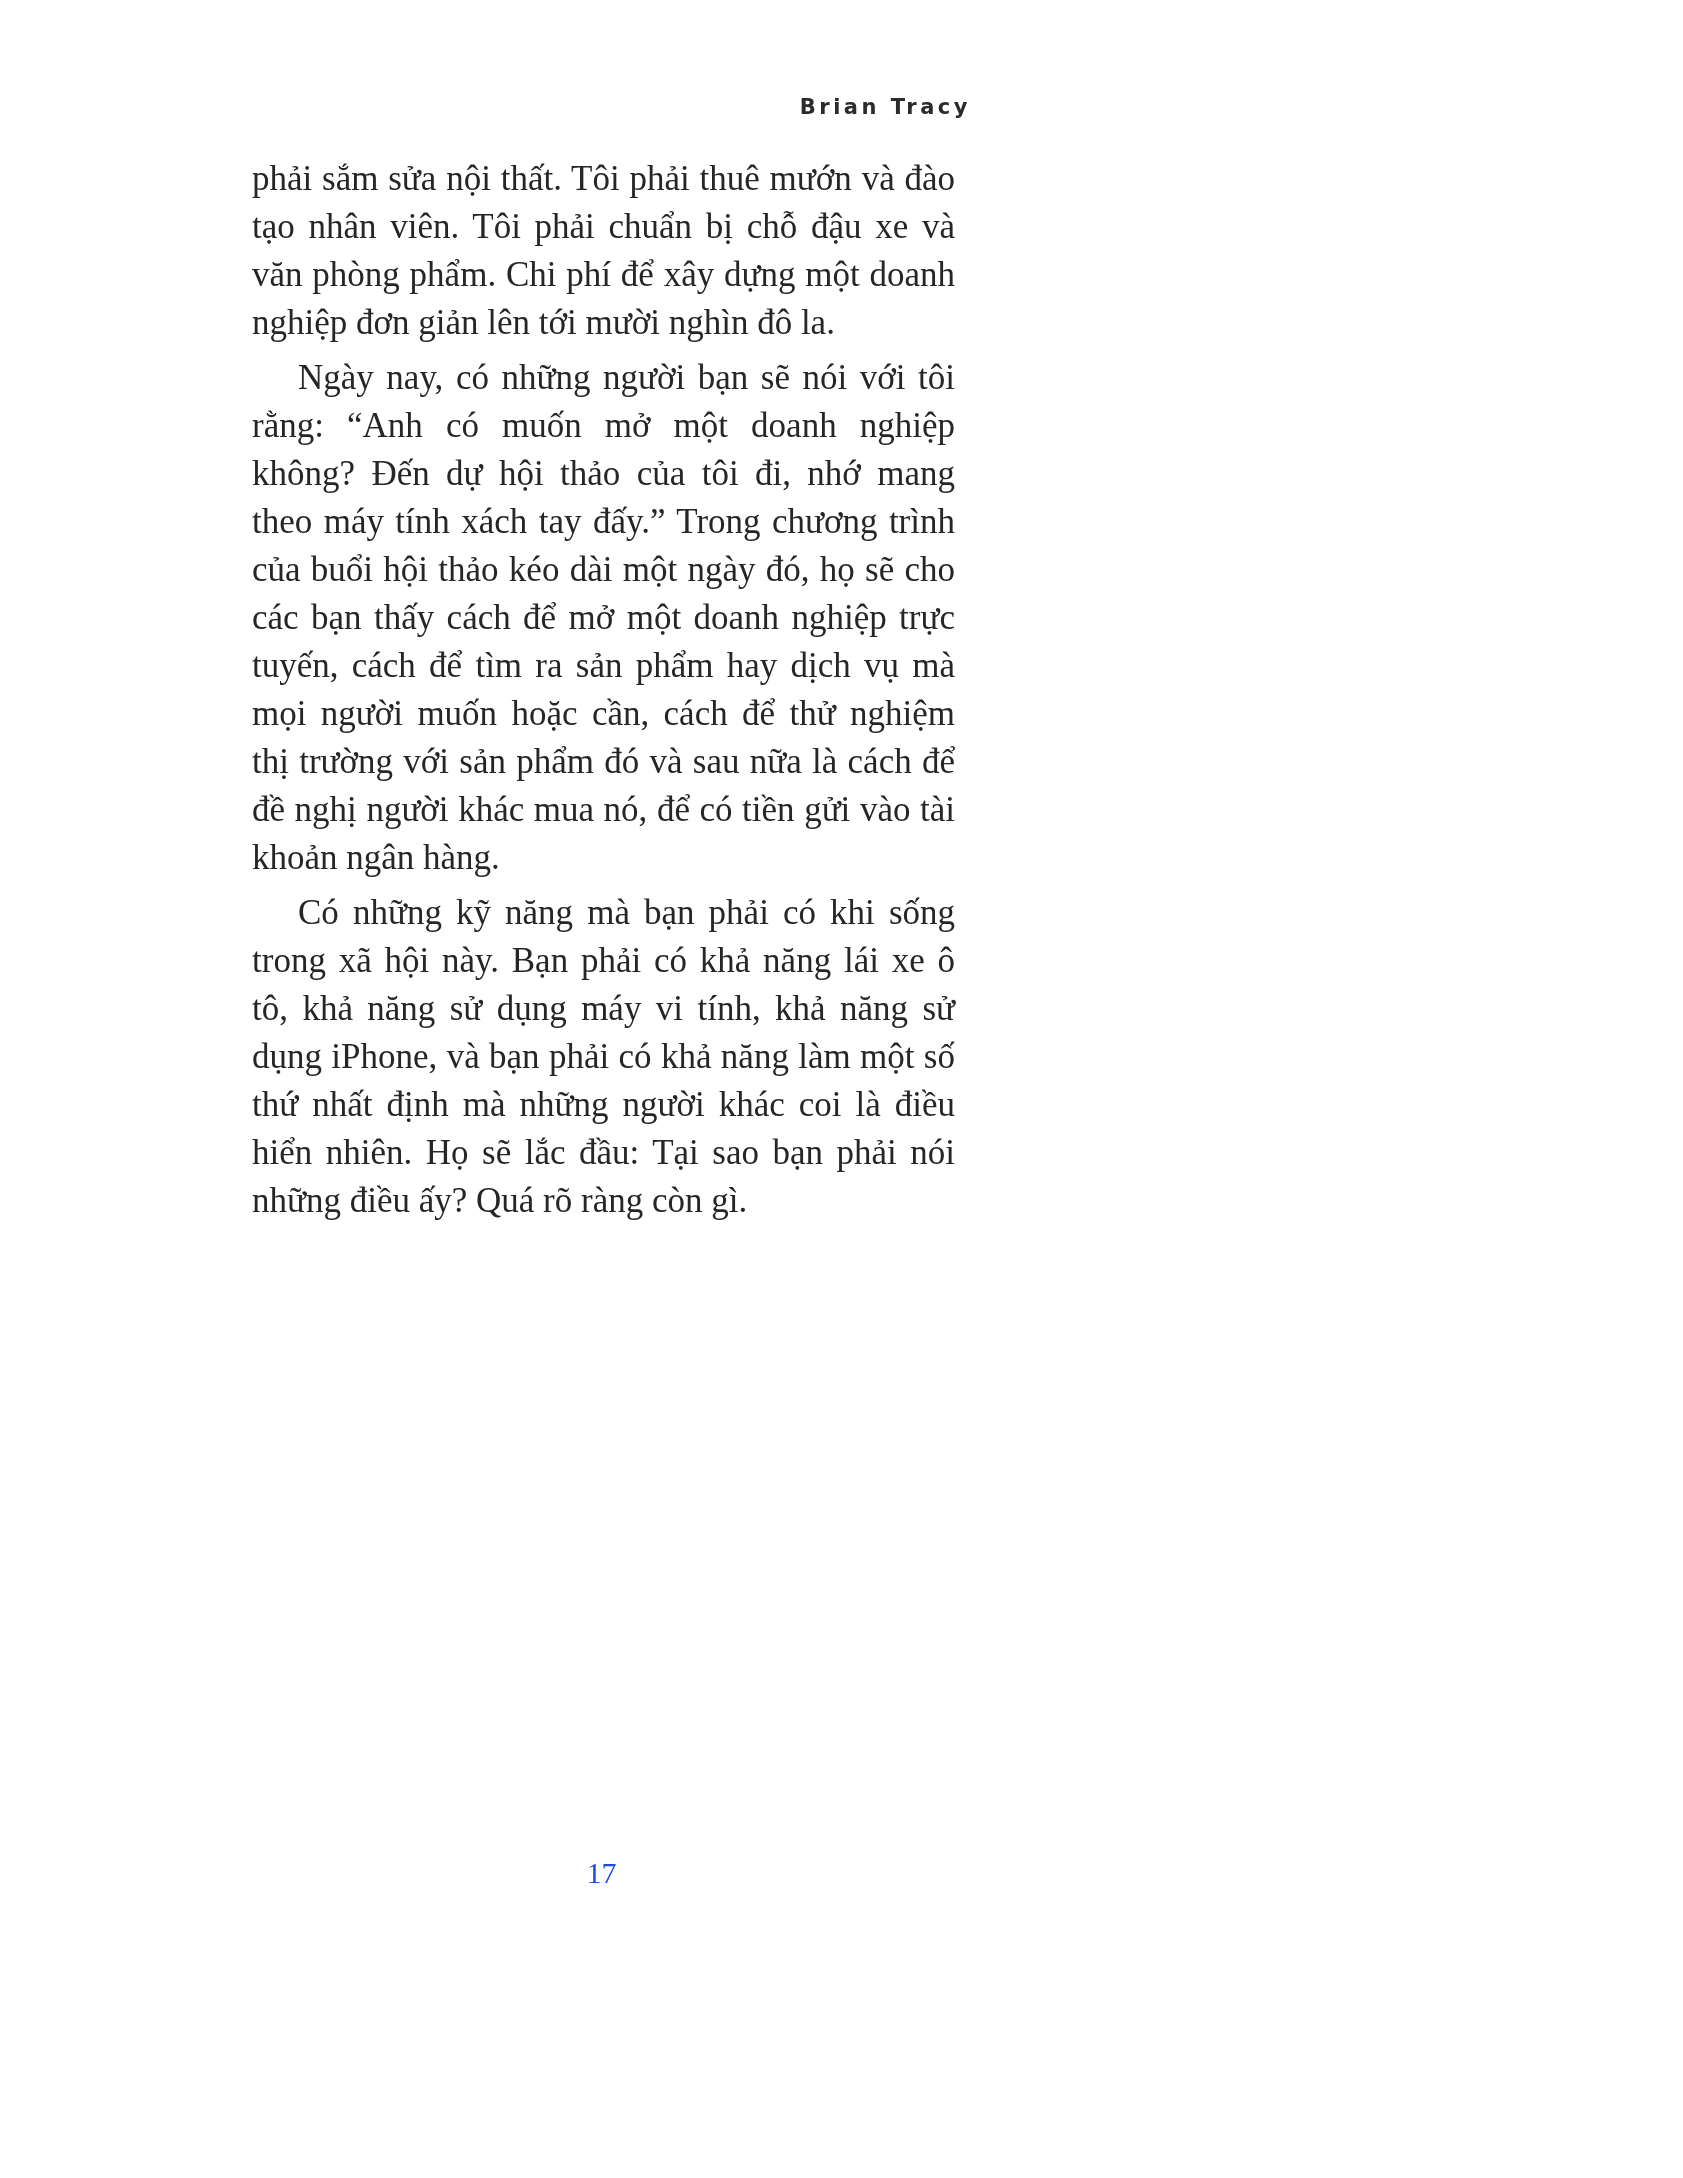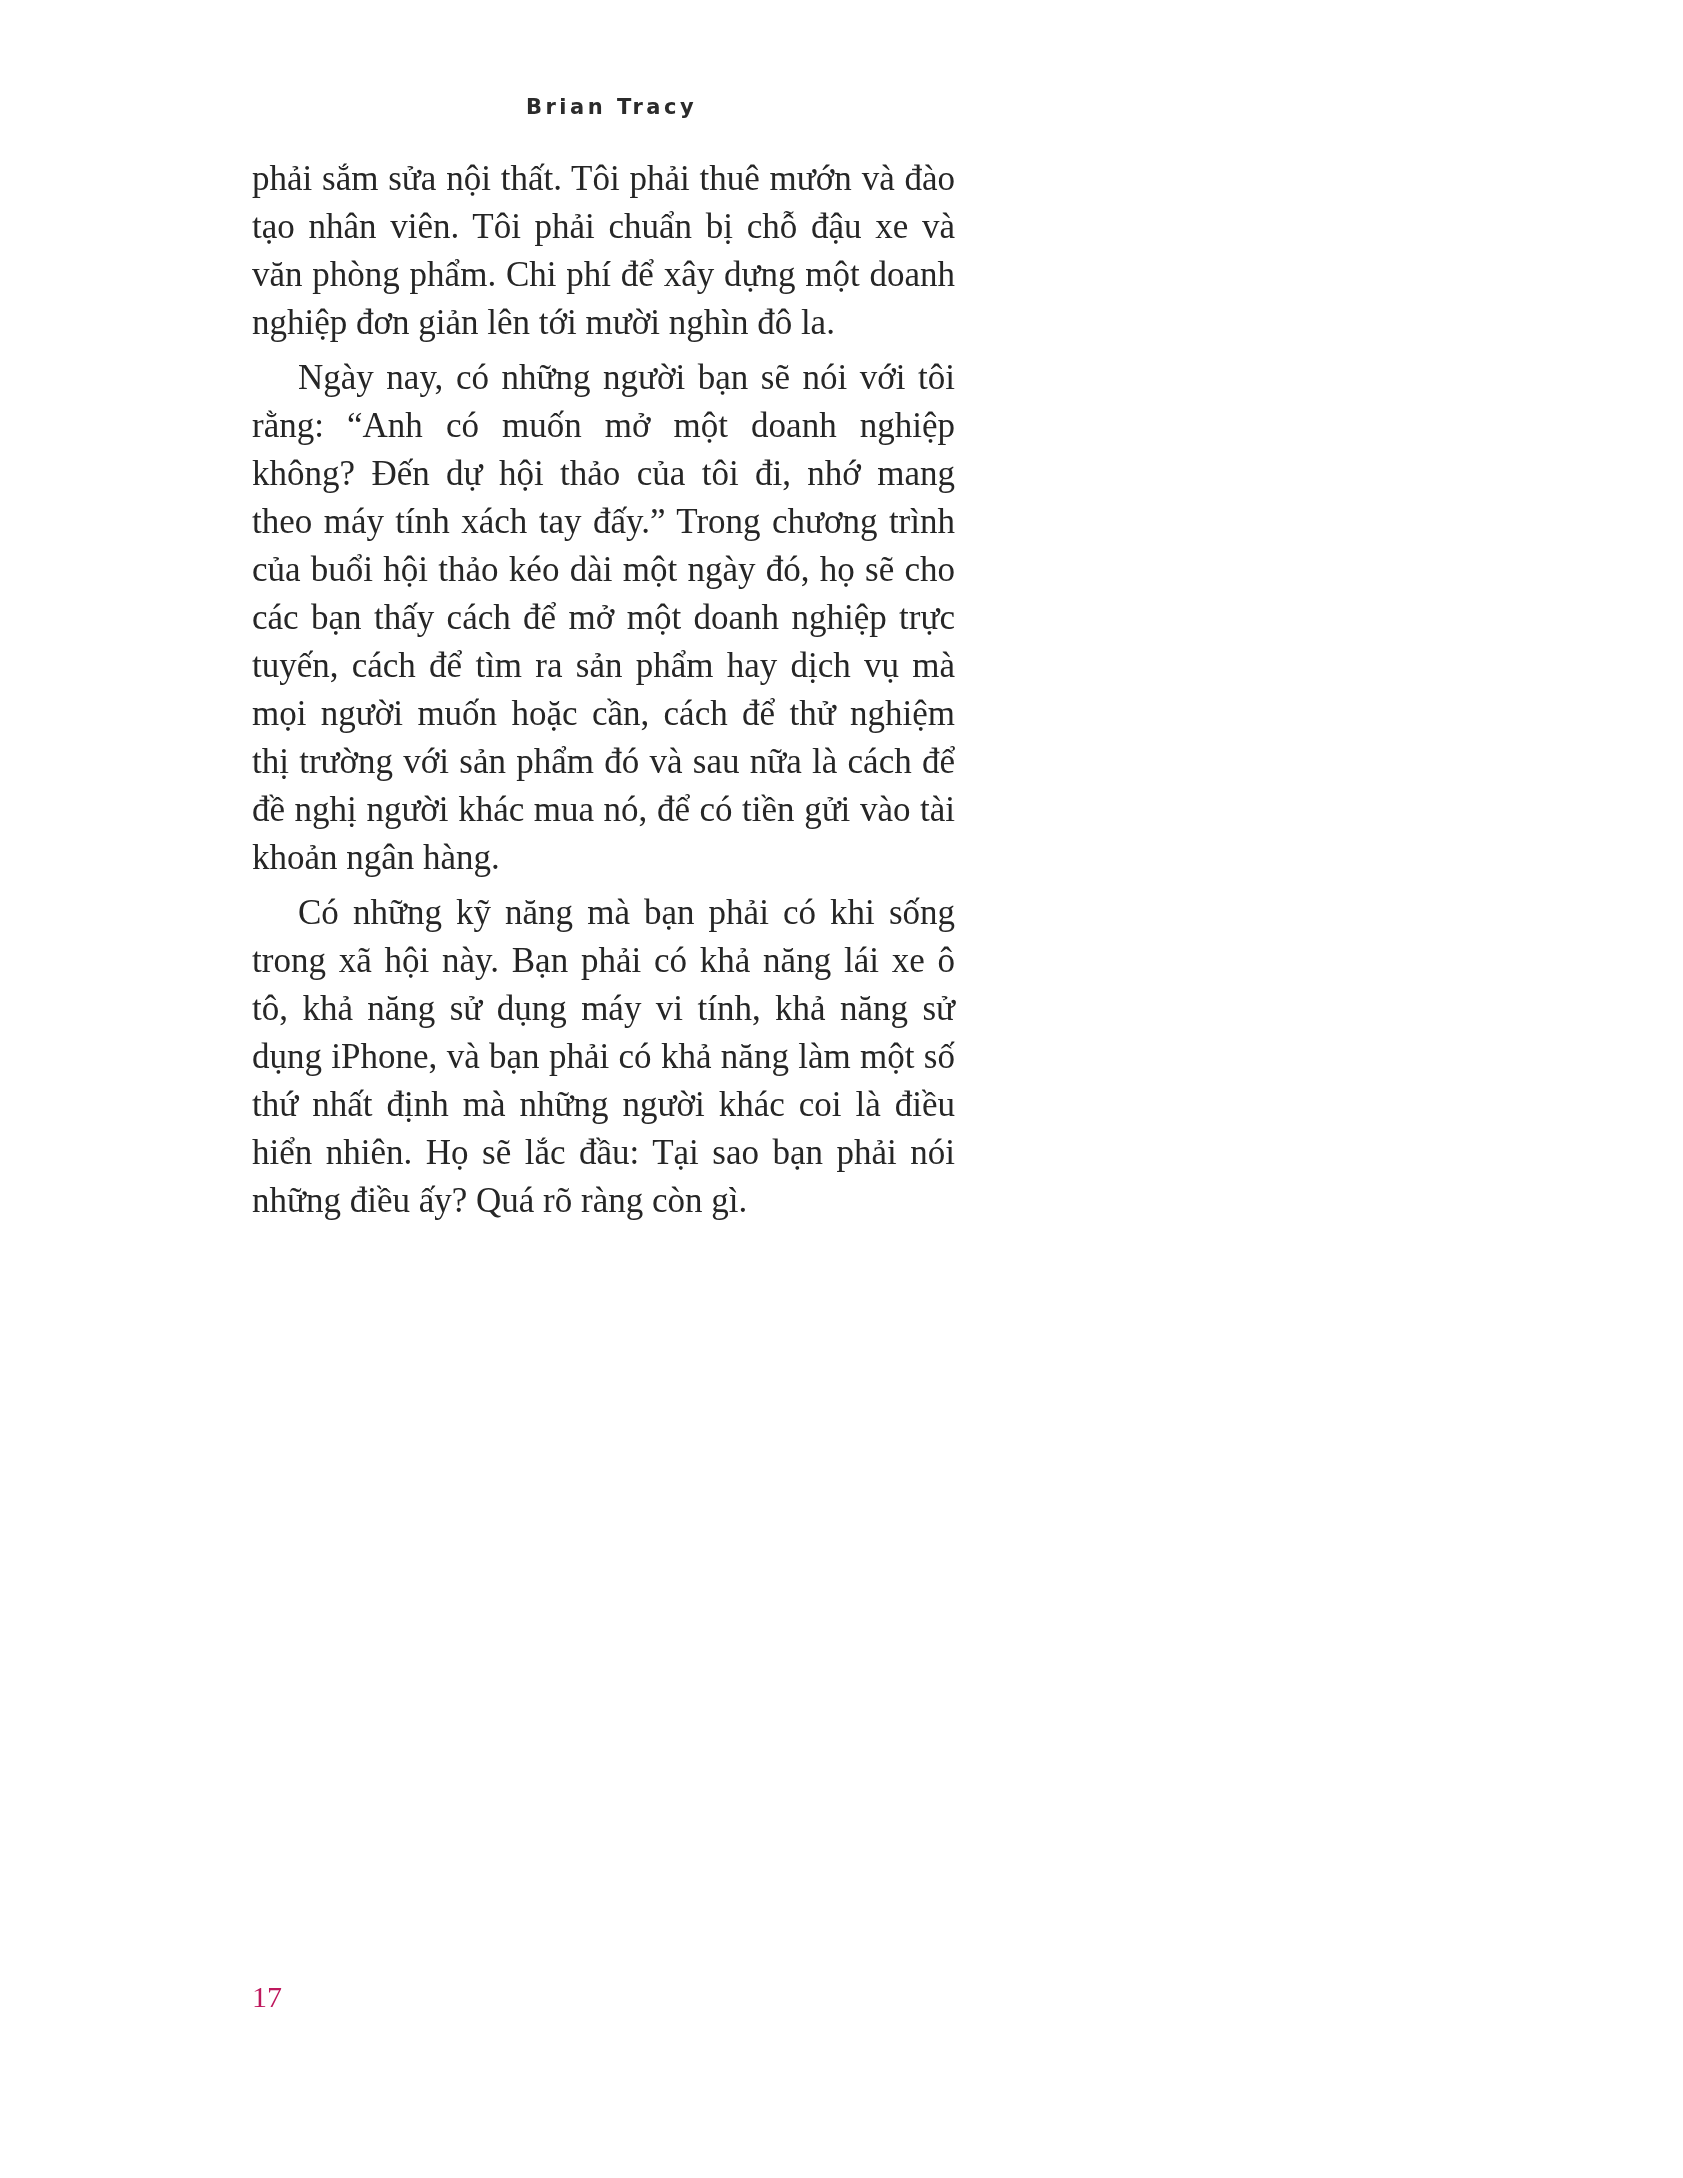--- a/index.html
+++ b/index.html
@@ -14,21 +14,21 @@
     background: #ffffff;
     overflow: hidden;
     font-family: "Liberation Serif", "DejaVu Serif", serif;
     color: #242424;
   }
   .running-head {
     position: absolute;
     top: 95px;
     left: 252px;
     width: 719px;
-    text-align: center;
+    text-align: right;
     font-family: "DejaVu Sans", "Liberation Sans", sans-serif;
     font-weight: bold;
     font-size: 21px;
     letter-spacing: 3.5px;
     color: #2b2b2b;
   }
   .text-block {
     position: absolute;
     top: 155px;
     left: 252px;
@@ -40,26 +40,26 @@
     color: #262626;
   }
   .para {
     margin: 0 0 7px 0;
   }
   .para.indent {
     text-indent: 46px;
   }
   .page-footer {
     position: absolute;
-    top: 1980px;
+    top: 1856px;
     left: 252px;
     width: 699px;
-    text-align: left;
+    text-align: center;
     font-size: 30px;
-    color: #be185d;
+    color: #1d4ed8;
   }
 </style>
 </head>
 <body>
 
 <div class="page">
 
   <div class="running-head">
     <span>Brian Tracy</span>
   </div>

